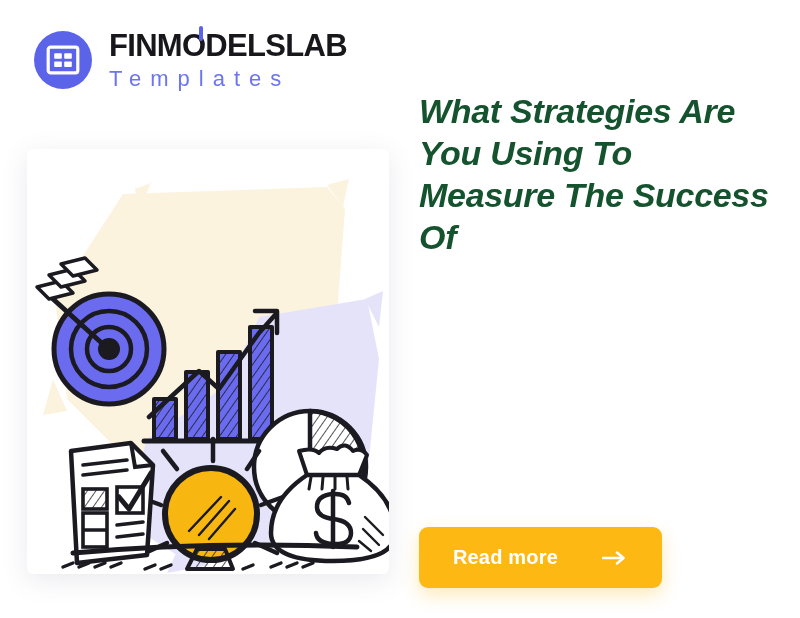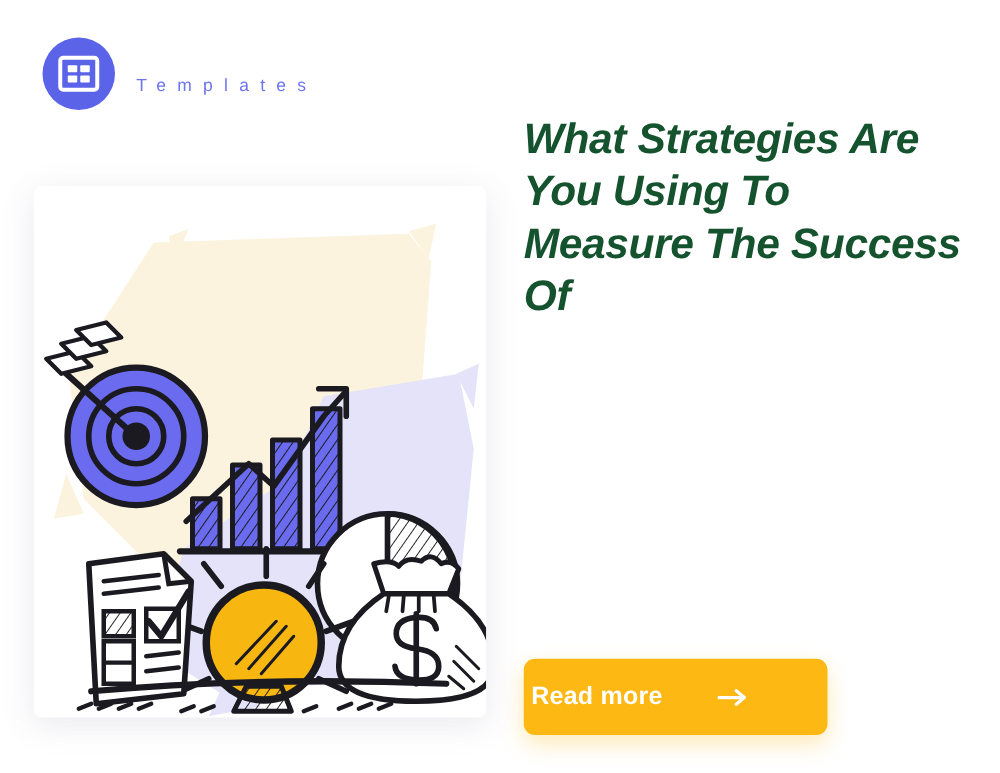--- a/index.html
+++ b/index.html
@@ -60,22 +60,22 @@
   .power-bar {
     position: absolute;
     left: 90px;
     top: -4px;
     width: 4px;
     height: 15px;
     border-radius: 2px;
     background: #5B63E8;
   }
   .brand-sub {
-    margin-top: 17px;
-    font-size: 14px;
+    margin-top: 7px;
+    font-size: 22px;
     font-weight: normal;
     letter-spacing: 9px;
     color: #6C74EE;
     white-space: nowrap;
   }
 
   
   .art-card {
     position: absolute;
     left: 27px;
@@ -124,21 +124,21 @@
     border: 0;
     border-radius: 9px;
     background: #FDB813;
     color: #ffffff;
     font-family: "Liberation Sans", sans-serif;
     font-size: 20px;
     font-weight: bold;
     letter-spacing: 0.2px;
     display: flex;
     align-items: center;
-    justify-content: flex-start;
+    justify-content: center;
     gap: 44px;
     cursor: pointer;
     box-shadow: 0 7px 18px rgba(253, 184, 19, 0.30);
   }
   .cta-arrow {
     display: inline-flex;
     align-items: center;
   }
 </style>
 </head>
@@ -150,20 +150,24 @@
     <div class="brand-mark">
       <svg width="34" height="30" viewBox="0 0 34 30" aria-hidden="true">
         <rect x="2.2" y="2.2" width="29.6" height="25.6" rx="2.4" fill="none" stroke="#ffffff" stroke-width="3.2"></rect>
         <rect x="8.2" y="8.2" width="7.6" height="5.6" rx="0.8" fill="#ffffff"></rect>
         <rect x="18.2" y="8.2" width="7.6" height="5.6" rx="0.8" fill="#ffffff"></rect>
         <rect x="8.2" y="16.4" width="7.6" height="5.6" rx="0.8" fill="#ffffff"></rect>
         <rect x="18.2" y="16.4" width="7.6" height="5.6" rx="0.8" fill="#ffffff"></rect>
       </svg>
     </div>
     <div class="brand-words">
+      <div class="brand-title">
+        <span>FINMODELSLAB</span>
+        <span class="power-bar"></span>
+      </div>
       <div class="brand-sub">Templates</div>
     </div>
   </div>
 
   <div class="art-card">
     <div class="art-stage">
       <svg viewBox="0 0 362 425" preserveAspectRatio="xMidYMid meet" aria-hidden="true">
         <defs>
 
           <pattern id="hatch" width="7" height="7" patternUnits="userSpaceOnUse" patternTransform="rotate(35)">

